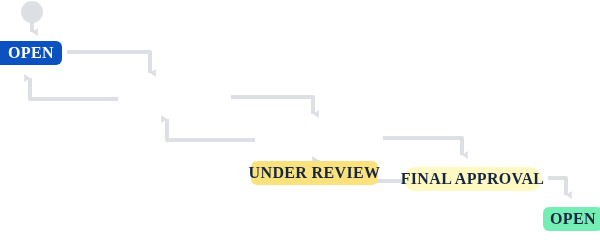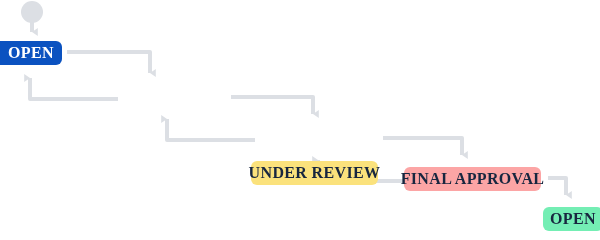--- a/index.html
+++ b/index.html
@@ -63,21 +63,22 @@
     width: 127px;
     height: 24px;
     background: #FBE27C;
     margin-top: 34px;
   }
   .node-finalapproval {
     left: 404px;
     top: 167px;
     width: 137px;
     height: 24px;
-    background: #fca5a5;
+    background: #fef9c3;
+    border-radius: 11px;
   }
   .node-done {
     left: 543px;
     top: 207px;
     width: 60px;
     height: 24px;
     background: #74EEB4;
   }
   .node-inprogress .node-label,
   .node-underreview .node-label,

